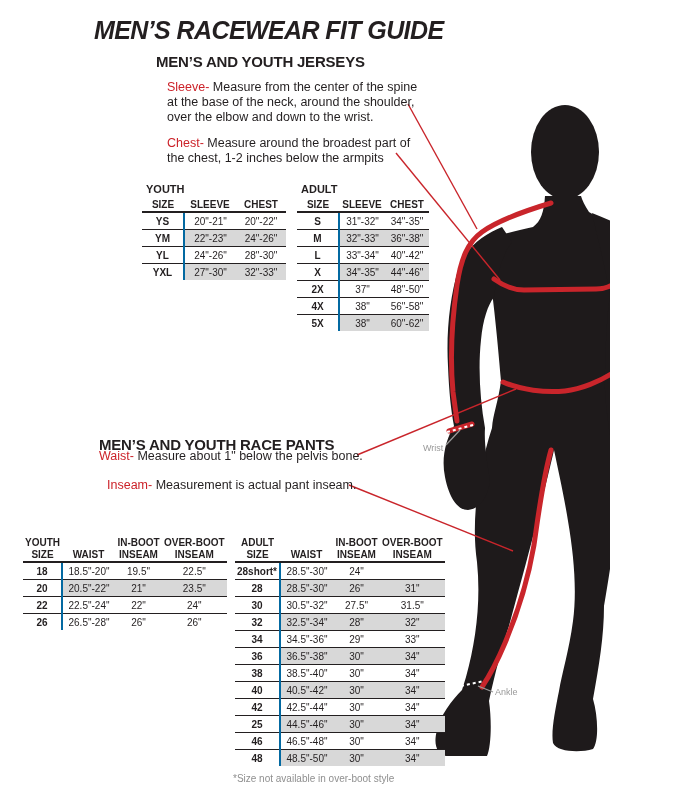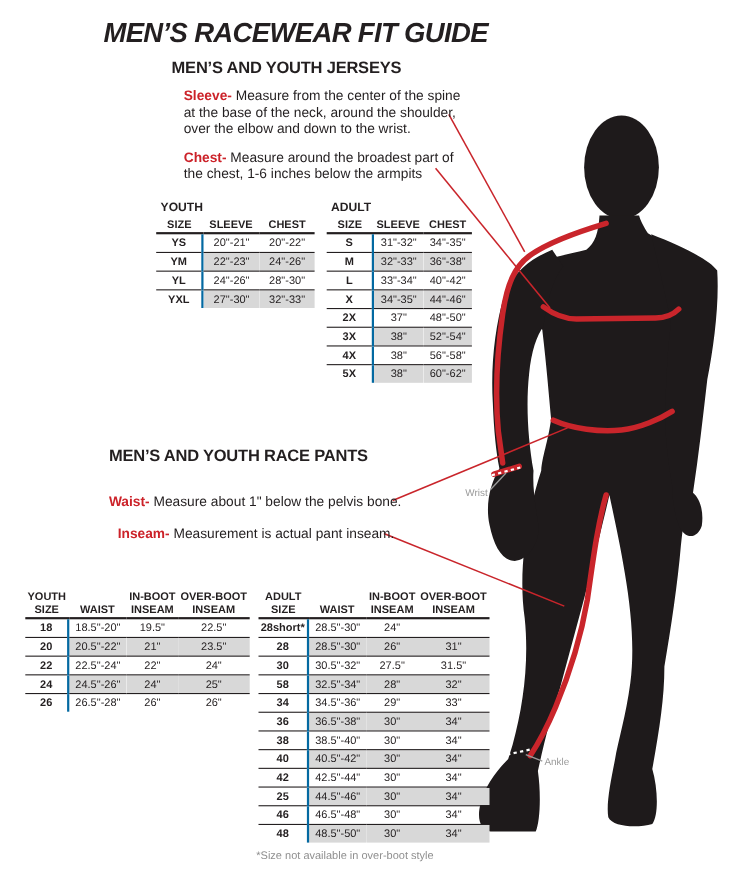--- a/index.html
+++ b/index.html
@@ -1,27 +1,27 @@
 <!DOCTYPE html>
 <html><head>
 <meta charset="utf-8">
 <style>
   html,body{margin:0;padding:0;background:#fff;}
-  .canvas{position:relative;width:686px;height:800px;background:#fff;overflow:hidden;
+  .canvas{position:relative;width:610px;height:800px;background:#fff;overflow:hidden;
           font-family:"Liberation Sans",sans-serif;color:#231f20;}
   .abs{position:absolute;}
   .fig-svg{position:absolute;left:0;top:0;z-index:0;}
 
   .title{left:94px;top:16px;font-size:25px;font-weight:bold;font-style:italic;letter-spacing:-0.6px;white-space:nowrap;z-index:2;}
   .section-h{font-size:15px;font-weight:bold;letter-spacing:-0.2px;white-space:nowrap;z-index:2;}
   .jersey-h{left:156px;top:53px;}
-  .pants-h{left:99px;top:406px;}
+  .pants-h{left:99px;top:436px;}
 
   .para{font-size:12.5px;line-height:15px;z-index:2;}
-  .para .red{color:#cc2229;font-weight:bold;margin-top:40px;}
+  .para .red{color:#cc2229;font-weight:normal;margin-top:40px;}
   .sleeve-p{left:167px;top:80px;width:252px;}
   .chest-p{left:167px;top:136px;width:252px;}
   .waist-p{left:99px;top:449px;width:300px;white-space:nowrap;}
   .inseam-p{left:107px;top:478px;width:300px;white-space:nowrap;}
 
   .tblwrap{z-index:2;}
   .group-label{font-size:11px;font-weight:bold;margin:0 0 2px 4px;}
   table{border-collapse:collapse;table-layout:fixed;}
   th,td{padding:0 2px;text-align:center;font-size:10px;height:16px;overflow:hidden;white-space:nowrap;}
   thead th{font-weight:bold;border-bottom:2px solid #231f20;height:14px;}
@@ -100,21 +100,21 @@
     <line x1="478" y1="686" x2="493" y2="692" stroke="#9a9a9a" stroke-width="1.2"></line>
   </svg>
 
   <div class="abs title">MEN’S RACEWEAR FIT GUIDE</div>
   <div class="abs section-h jersey-h">MEN’S AND YOUTH JERSEYS</div>
 
   <div class="abs para sleeve-p">
     <span class="red">Sleeve-</span><span> Measure from the center of the spine at the base of the neck, around the shoulder, over the elbow and down to the wrist.</span>
   </div>
   <div class="abs para chest-p">
-    <span class="red">Chest-</span><span> Measure around the broadest part of the chest, 1-6 inches below the armpits</span>
+    <span class="red">Chest-</span><span> Measure around the broadest part of the chest, 1-2 inches below the armpits</span>
   </div>
 
   <div class="abs tblwrap yj">
     <div class="group-label">YOUTH</div>
     <table>
       <colgroup>
           <col style="width:42px">
           <col style="width:52px">
           <col style="width:50px">
         </colgroup>
@@ -183,25 +183,20 @@
           </tr>
           <tr class="shaded">
             <td>X</td>
             <td>34"-35"</td>
             <td>44"-46"</td>
           </tr>
           <tr>
             <td>2X</td>
             <td>37"</td>
             <td>48"-50"</td>
-          </tr>
-          <tr class="shaded">
-            <td>3X</td>
-            <td>38"</td>
-            <td>52"-54"</td>
           </tr>
           <tr>
             <td>4X</td>
             <td>38"</td>
             <td>56"-58"</td>
           </tr>
           <tr class="shaded">
             <td>5X</td>
             <td>38"</td>
             <td>60"-62"</td>
@@ -252,26 +247,20 @@
             <td>20.5"-22"</td>
             <td>21"</td>
             <td>23.5"</td>
           </tr>
           <tr>
             <td>22</td>
             <td>22.5"-24"</td>
             <td>22"</td>
             <td>24"</td>
           </tr>
-          <tr class="shaded">
-            <td>24</td>
-            <td>24.5"-26"</td>
-            <td>24"</td>
-            <td>25"</td>
-          </tr>
           <tr>
             <td>26</td>
             <td>26.5"-28"</td>
             <td>26"</td>
             <td>26"</td>
           </tr>
         </tbody>
     </table>
   </div>
 
@@ -310,21 +299,21 @@
             <td>26"</td>
             <td>31"</td>
           </tr>
           <tr>
             <td>30</td>
             <td>30.5"-32"</td>
             <td>27.5"</td>
             <td>31.5"</td>
           </tr>
           <tr class="shaded">
-            <td>58</td>
+            <td>32</td>
             <td>32.5"-34"</td>
             <td>28"</td>
             <td>32"</td>
           </tr>
           <tr>
             <td>34</td>
             <td>34.5"-36"</td>
             <td>29"</td>
             <td>33"</td>
           </tr>

